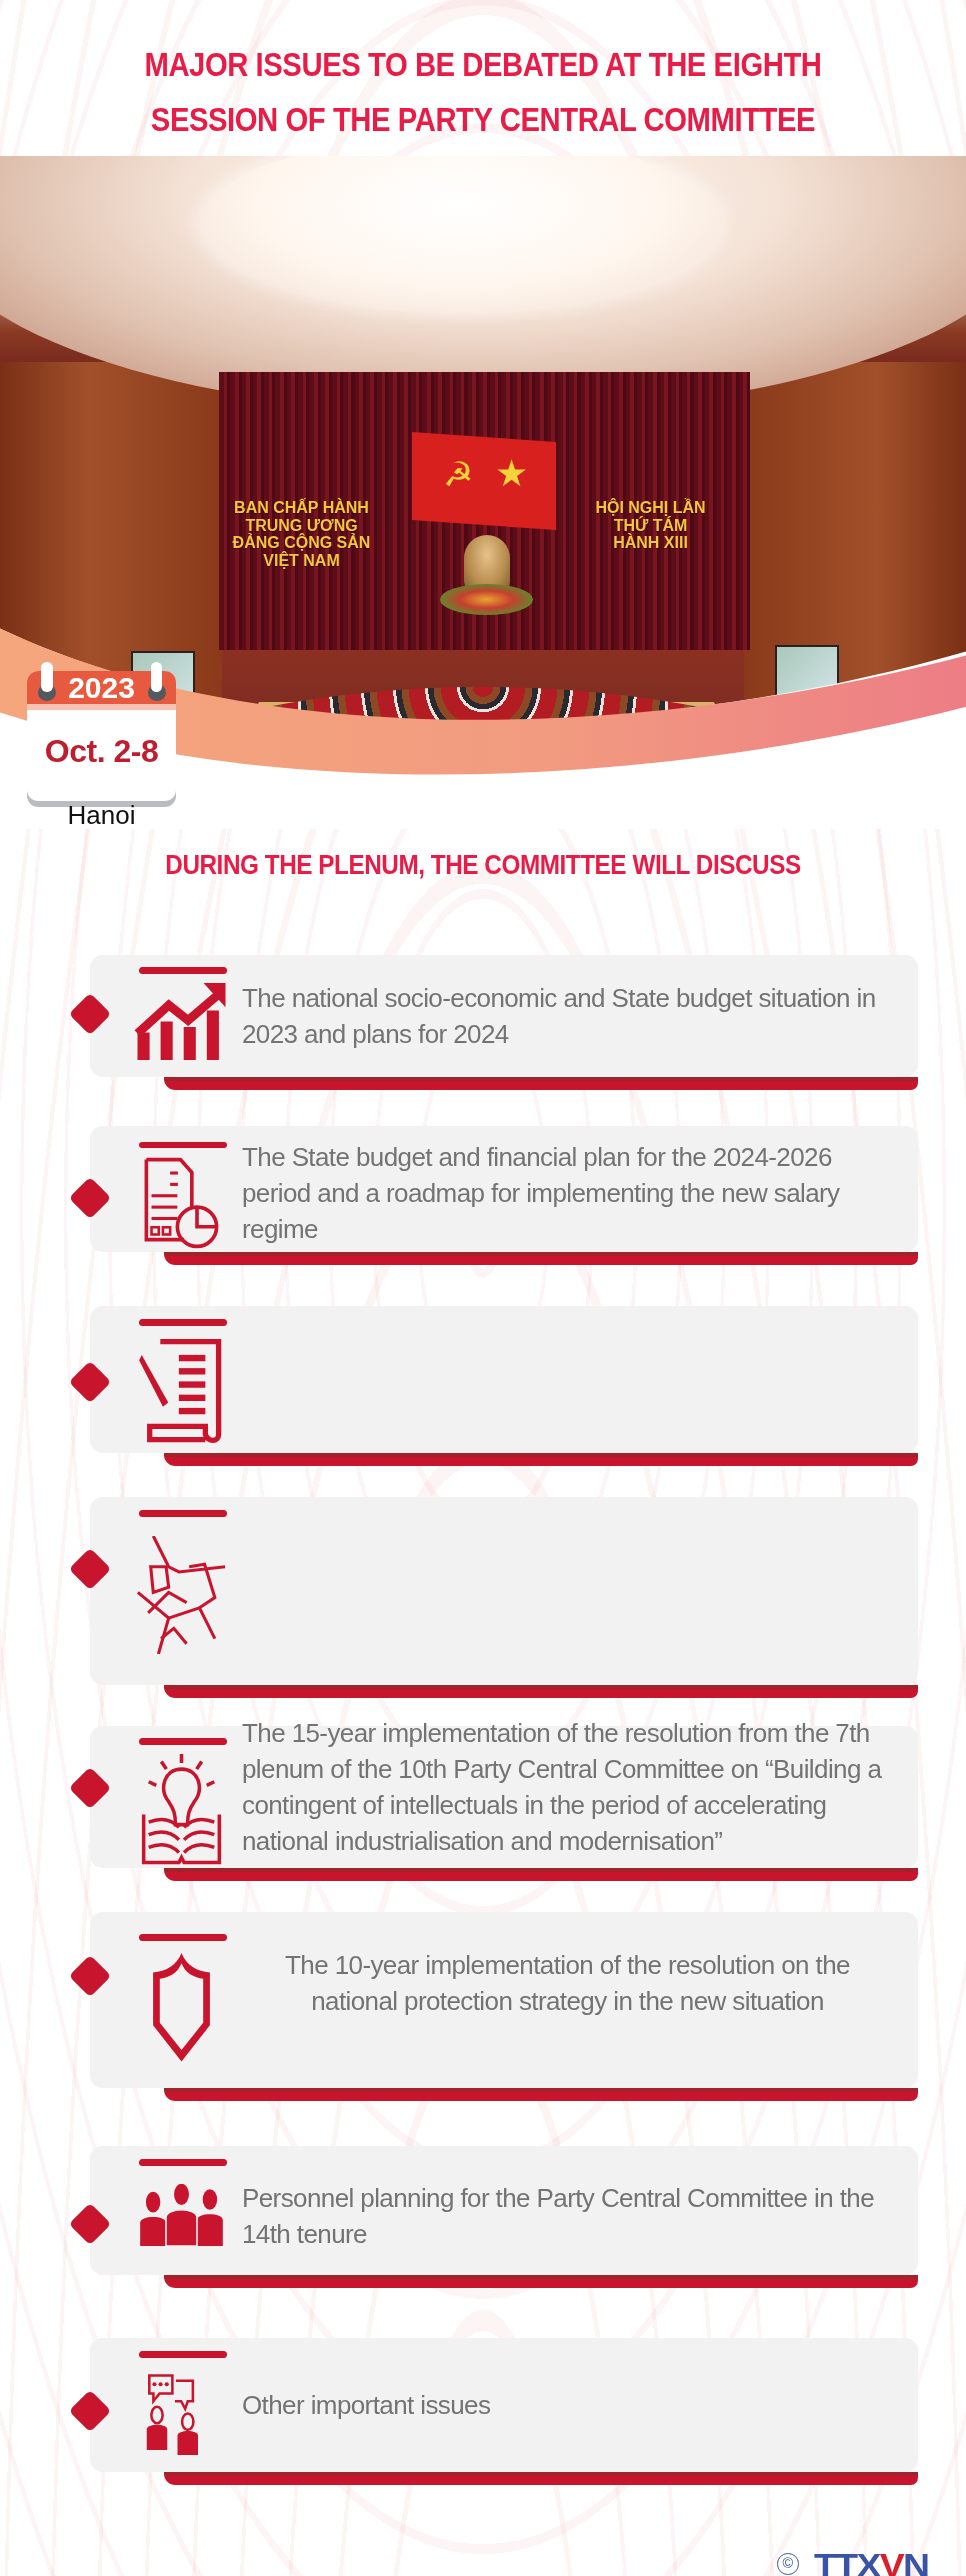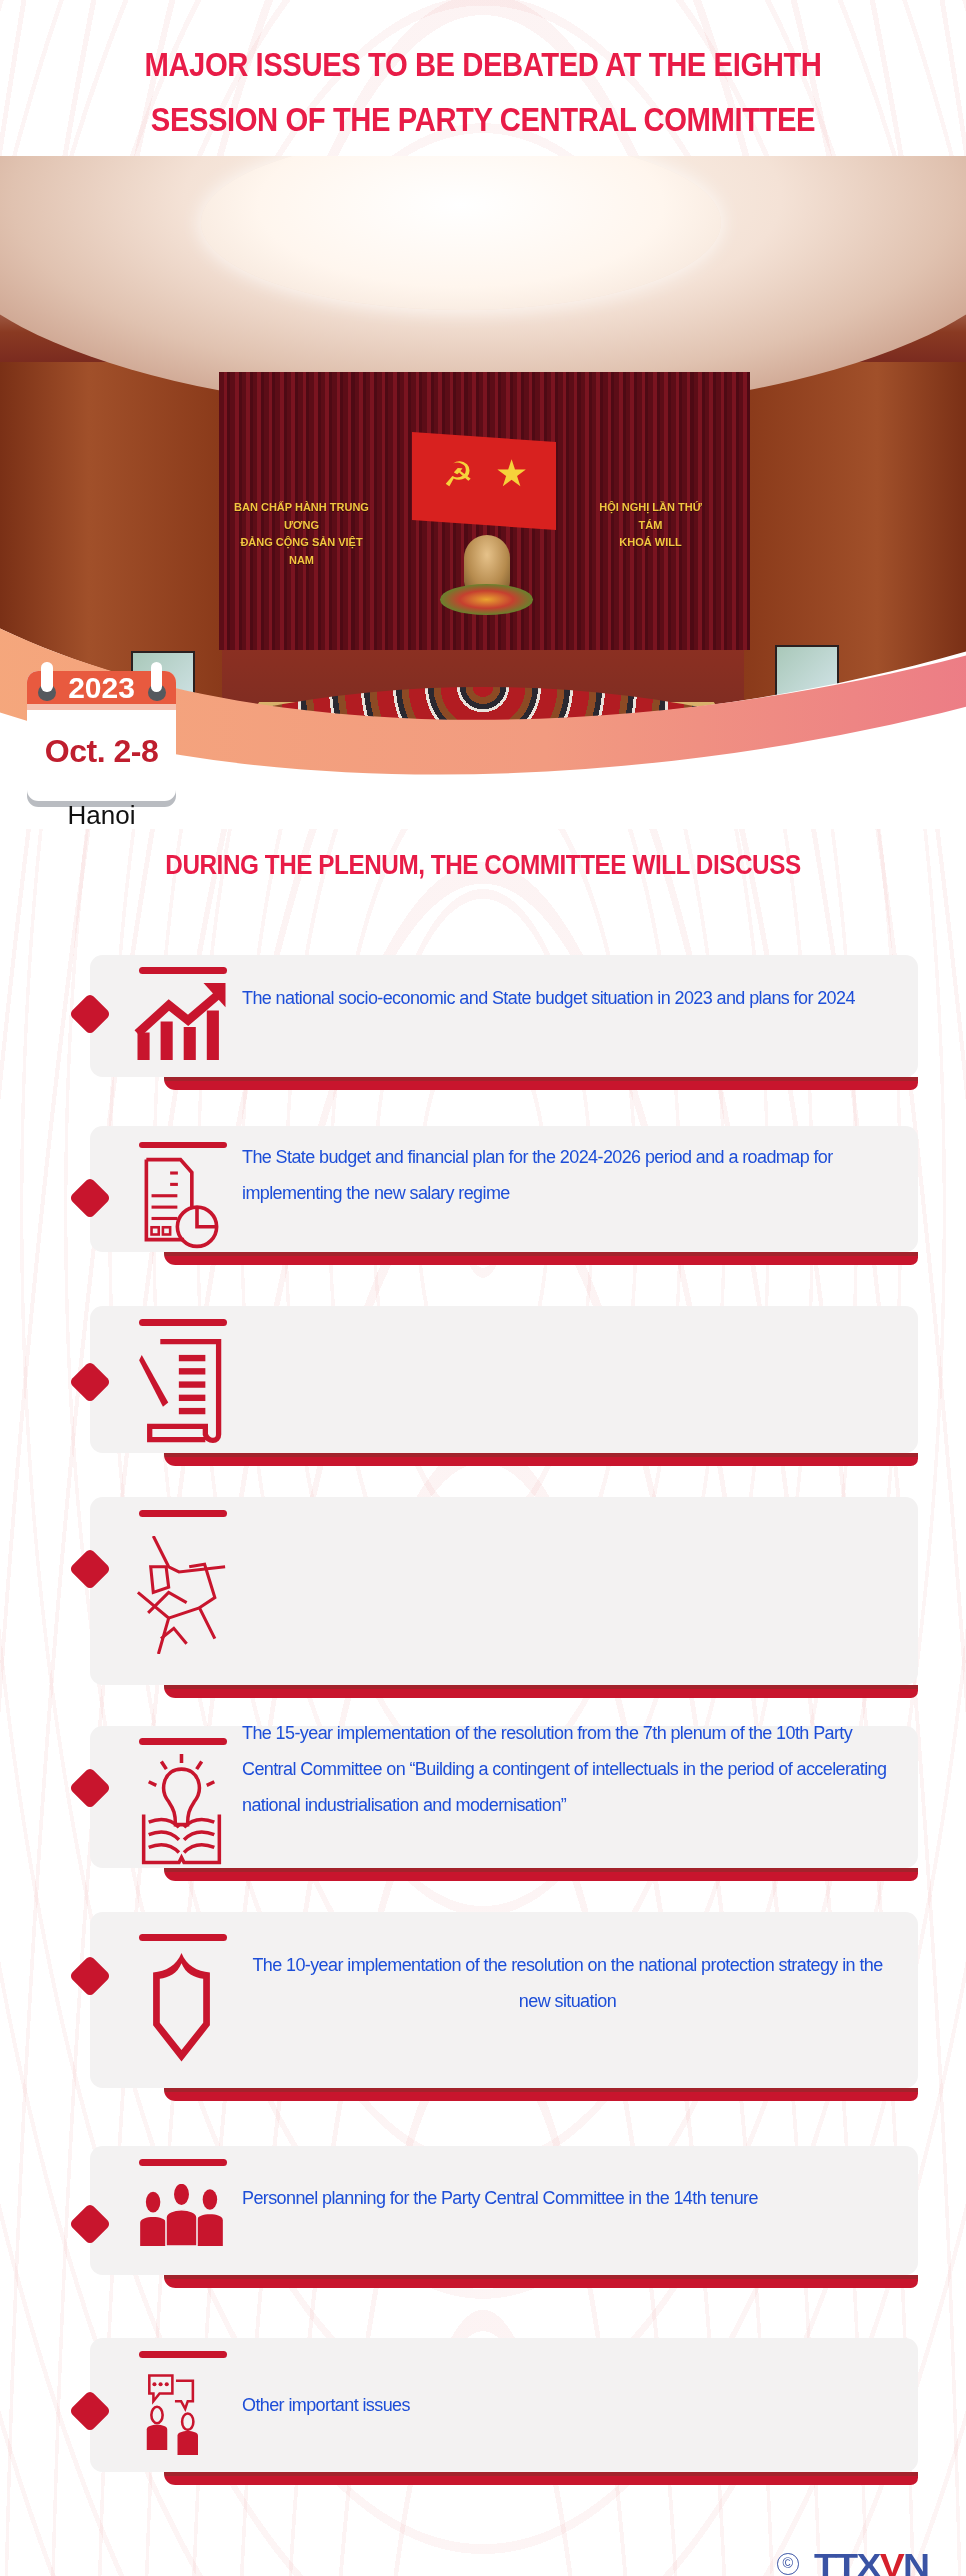--- a/index.html
+++ b/index.html
@@ -68,21 +68,21 @@
     background: #d8211f;
     transform: skewY(4deg);
   }
   .flag-star {
     left: 495px; top: 299px; font-size: 37px; color: #f6d23b; line-height: 1;
   }
   .flag-hammer {
     left: 443px; top: 301px; font-size: 34px; color: #f6d23b; line-height: 1;
   }
   .banner-text {
-    color: #f3c640; font-weight: bold; font-size: 11px; line-height: 17.5px; text-align: center;
+    color: #f3c640; font-weight: bold; font-size: 16px; line-height: 17.5px; text-align: center;
     text-shadow: 0 0.5px 0.5px rgba(0,0,0,0.4);
   }
   .banner-left { left: 227px; top: 343px; width: 149px; }
   .banner-right { left: 586px; top: 343px; width: 129px; }
   .bust {
     left: 464px; top: 379px; width: 46px; height: 57px;
     border-radius: 23px 23px 10.3px 10.3px;
     background: radial-gradient(ellipse at 50% 35%, #e6c28a 0%, #b68b4e 60%, #7a5a2c 100%);
   }
   .flowers {
@@ -176,21 +176,21 @@
   }
   .icon-topline {
     position: absolute; left: 72px; width: 88px; height: 6.7px; border-radius: 3.6px; background: #c8152d;
   }
   .icon {
     position: absolute; left: 67px; width: 95px;
   }
   .icon svg { display: block; width: 100%; height: 100%; }
   .item-text {
     position: absolute; left: 175px; right: 29px;
-    color: #1d4ed8; font-size: 18px; line-height: 36px; letter-spacing: -0.6px;
+    color: #737373; font-size: 26px; line-height: 36px; letter-spacing: -0.6px;
     font-family: "Liberation Sans", sans-serif;
   }
   .copyright {
     left: 777px; top: 2553px; width: 21.6px; height: 21.6px; border: 1.5px solid #3a53a4; border-radius: 50%;
     color: #3a53a4; font-size: 14.4px; line-height: 18.5px; text-align: center;
   }
   .logo-text {
     left: 814px; top: 2550px; color: #3a53a4; font-weight: 900; font-size: 34px; line-height: 31px; letter-spacing: -1.5px;
     transform: scaleX(1.1); transform-origin: left top;
   }
@@ -214,21 +214,21 @@
   <div class="abs curtain"></div>
   <div class="abs flag"></div>
   <div class="abs flag-hammer">☭</div>
   <div class="abs flag-star">★</div>
   <div class="abs banner-text banner-left">
     <div>BAN CHẤP HÀNH TRUNG ƯƠNG</div>
     <div>ĐẢNG CỘNG SẢN VIỆT NAM</div>
   </div>
   <div class="abs banner-text banner-right">
     <div>HỘI NGHỊ LẦN THỨ TÁM</div>
-    <div>KHOÁ WILL</div>
+    <div>HÀNH XIII</div>
   </div>
   <div class="abs bust"></div>
   <div class="abs flowers"></div>
   <div class="abs screen-left"></div>
   <div class="abs screen-right"></div>
   <div class="abs stage"></div>
   <div class="abs seating"></div>
 </div>
 
 <svg class="abs swoosh" viewBox="0 0 2000 410" preserveAspectRatio="none">

